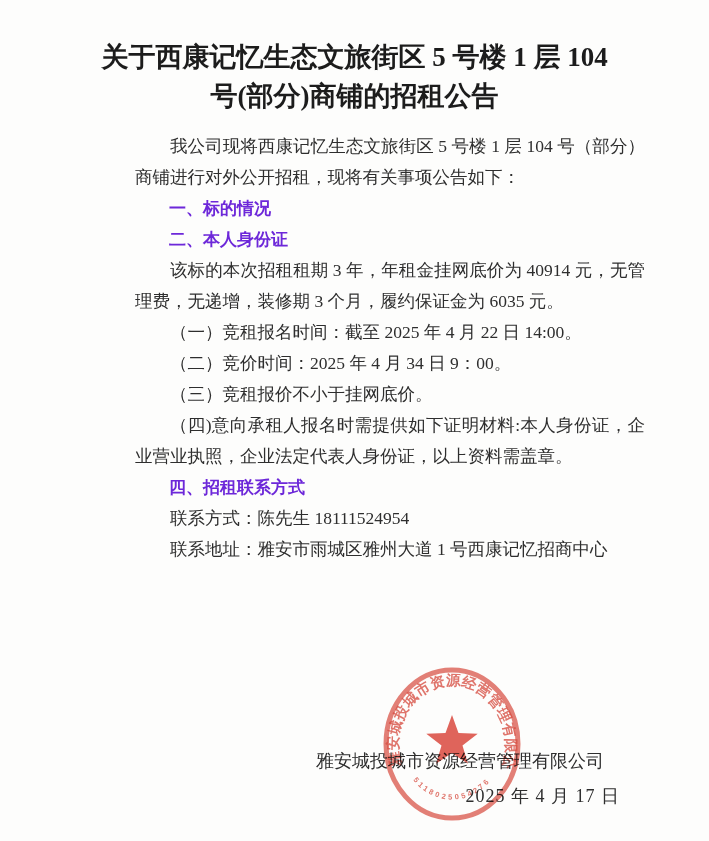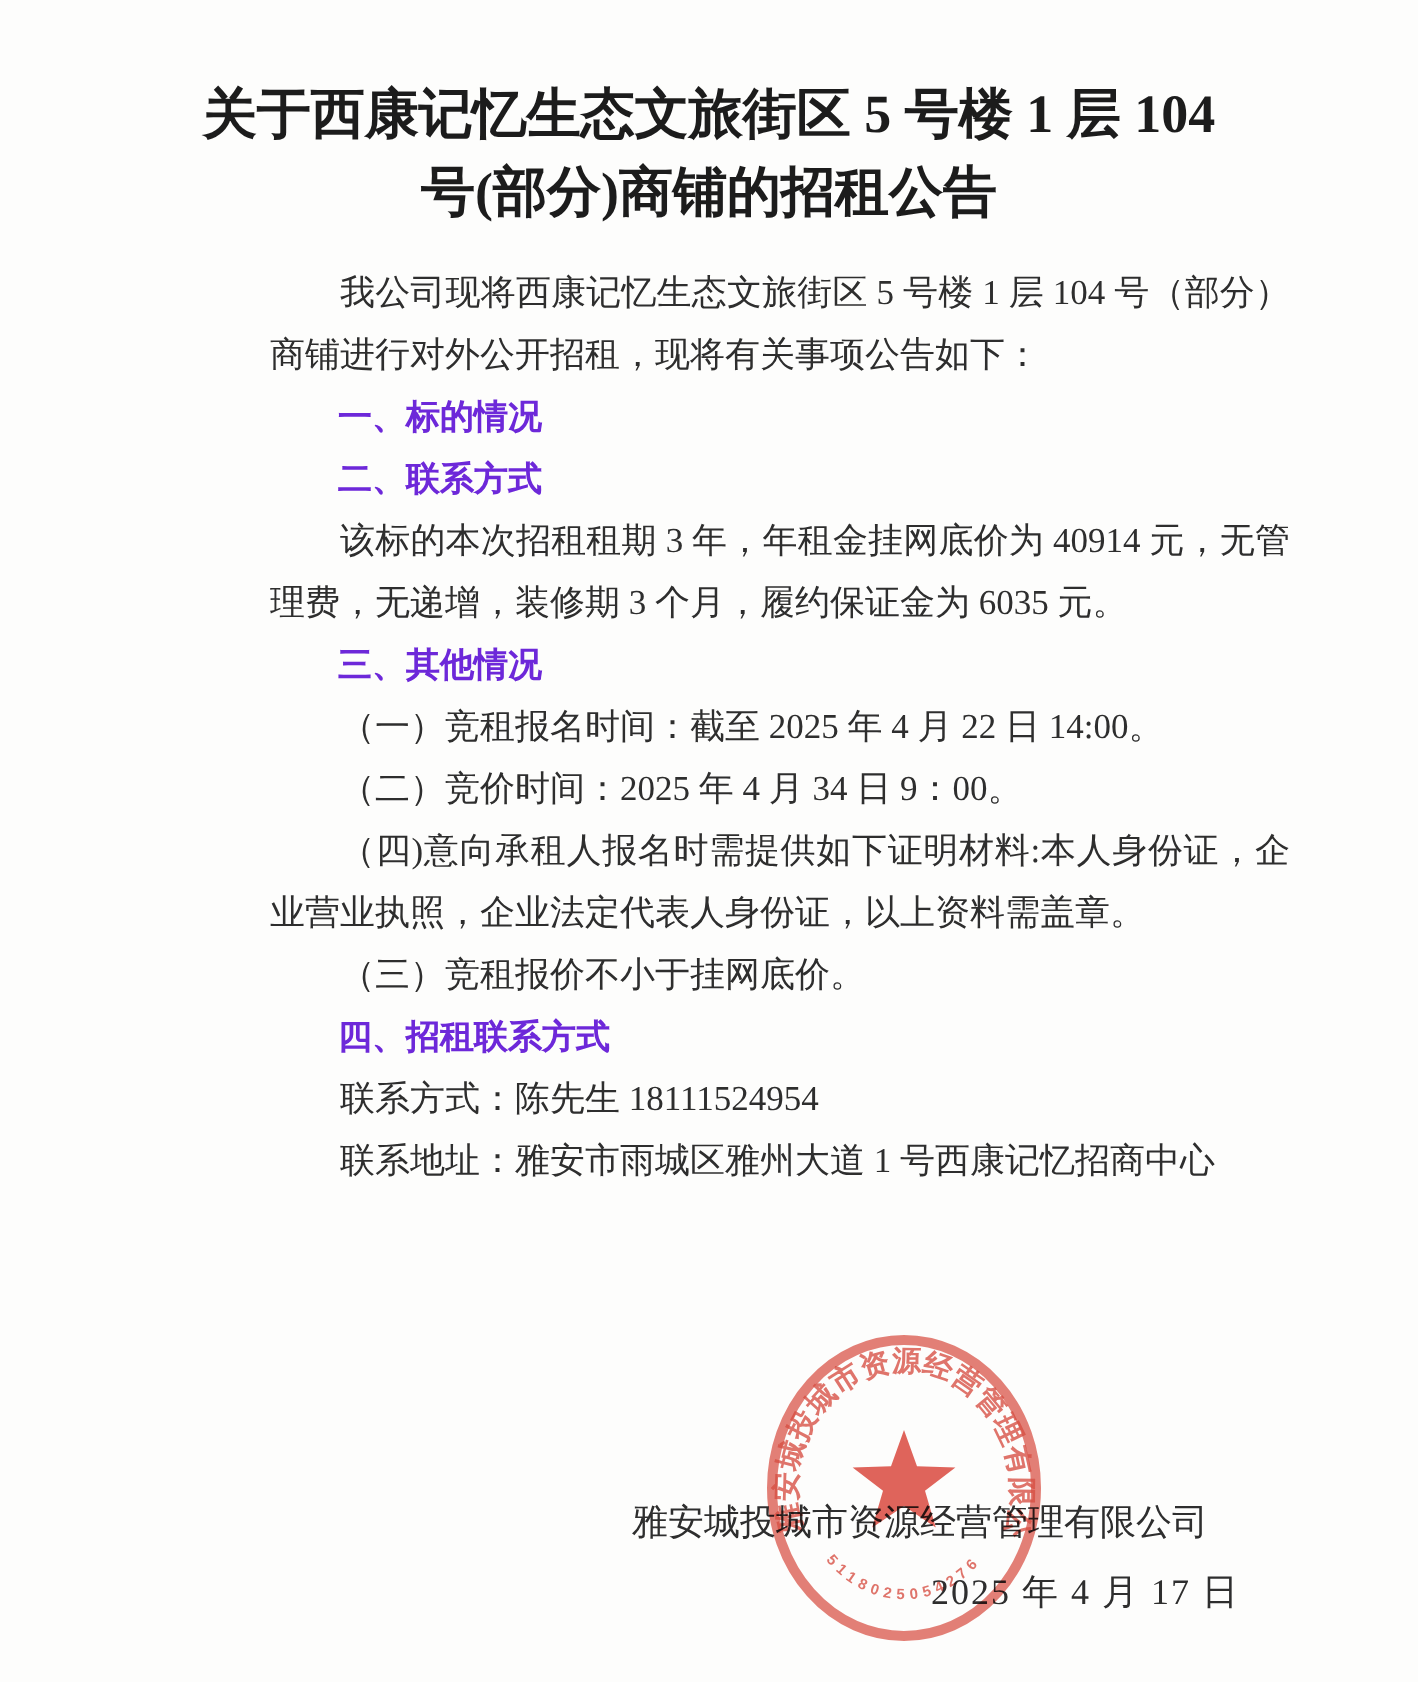--- a/index.html
+++ b/index.html
@@ -71,27 +71,26 @@
 </head>
 <body>
 
 <div class="page">
 
   <h1 class="title">关于西康记忆生态文旅街区 5 号楼 1 层 104 号(部分)商铺的招租公告</h1>
 
   <div class="content">
     <p class="para">我公司现将西康记忆生态文旅街区 5 号楼 1 层 104 号（部分）商铺进行对外公开招租，现将有关事项公告如下：</p>
     <p class="heading">一、标的情况</p>
-    <p class="heading">二、联系方式</p>
+    <p class="heading">二、本人身份证</p>
     <p class="para">该标的本次招租租期 3 年，年租金挂网底价为 40914 元，无管理费，无递增，装修期 3 个月，履约保证金为 6035 元。</p>
-    <p class="heading">三、其他情况</p>
     <p class="para">（一）竞租报名时间：截至 2025 年 4 月 22 日 14:00。</p>
     <p class="para">（二）竞价时间：2025 年 4 月 34 日 9：00。</p>
+    <p class="para">（三）竞租报价不小于挂网底价。</p>
     <p class="para">（四)意向承租人报名时需提供如下证明材料:本人身份证，企业营业执照，企业法定代表人身份证，以上资料需盖章。</p>
-    <p class="para">（三）竞租报价不小于挂网底价。</p>
     <p class="heading">四、招租联系方式</p>
     <p class="para">联系方式：陈先生 18111524954</p>
     <p class="para">联系地址：雅安市雨城区雅州大道 1 号西康记忆招商中心</p>
   </div>
 
   <div class="footer">
     <div class="company">雅安城投城市资源经营管理有限公司</div>
     <div class="date">2025 年 4 月 17 日</div>
   </div>
 

